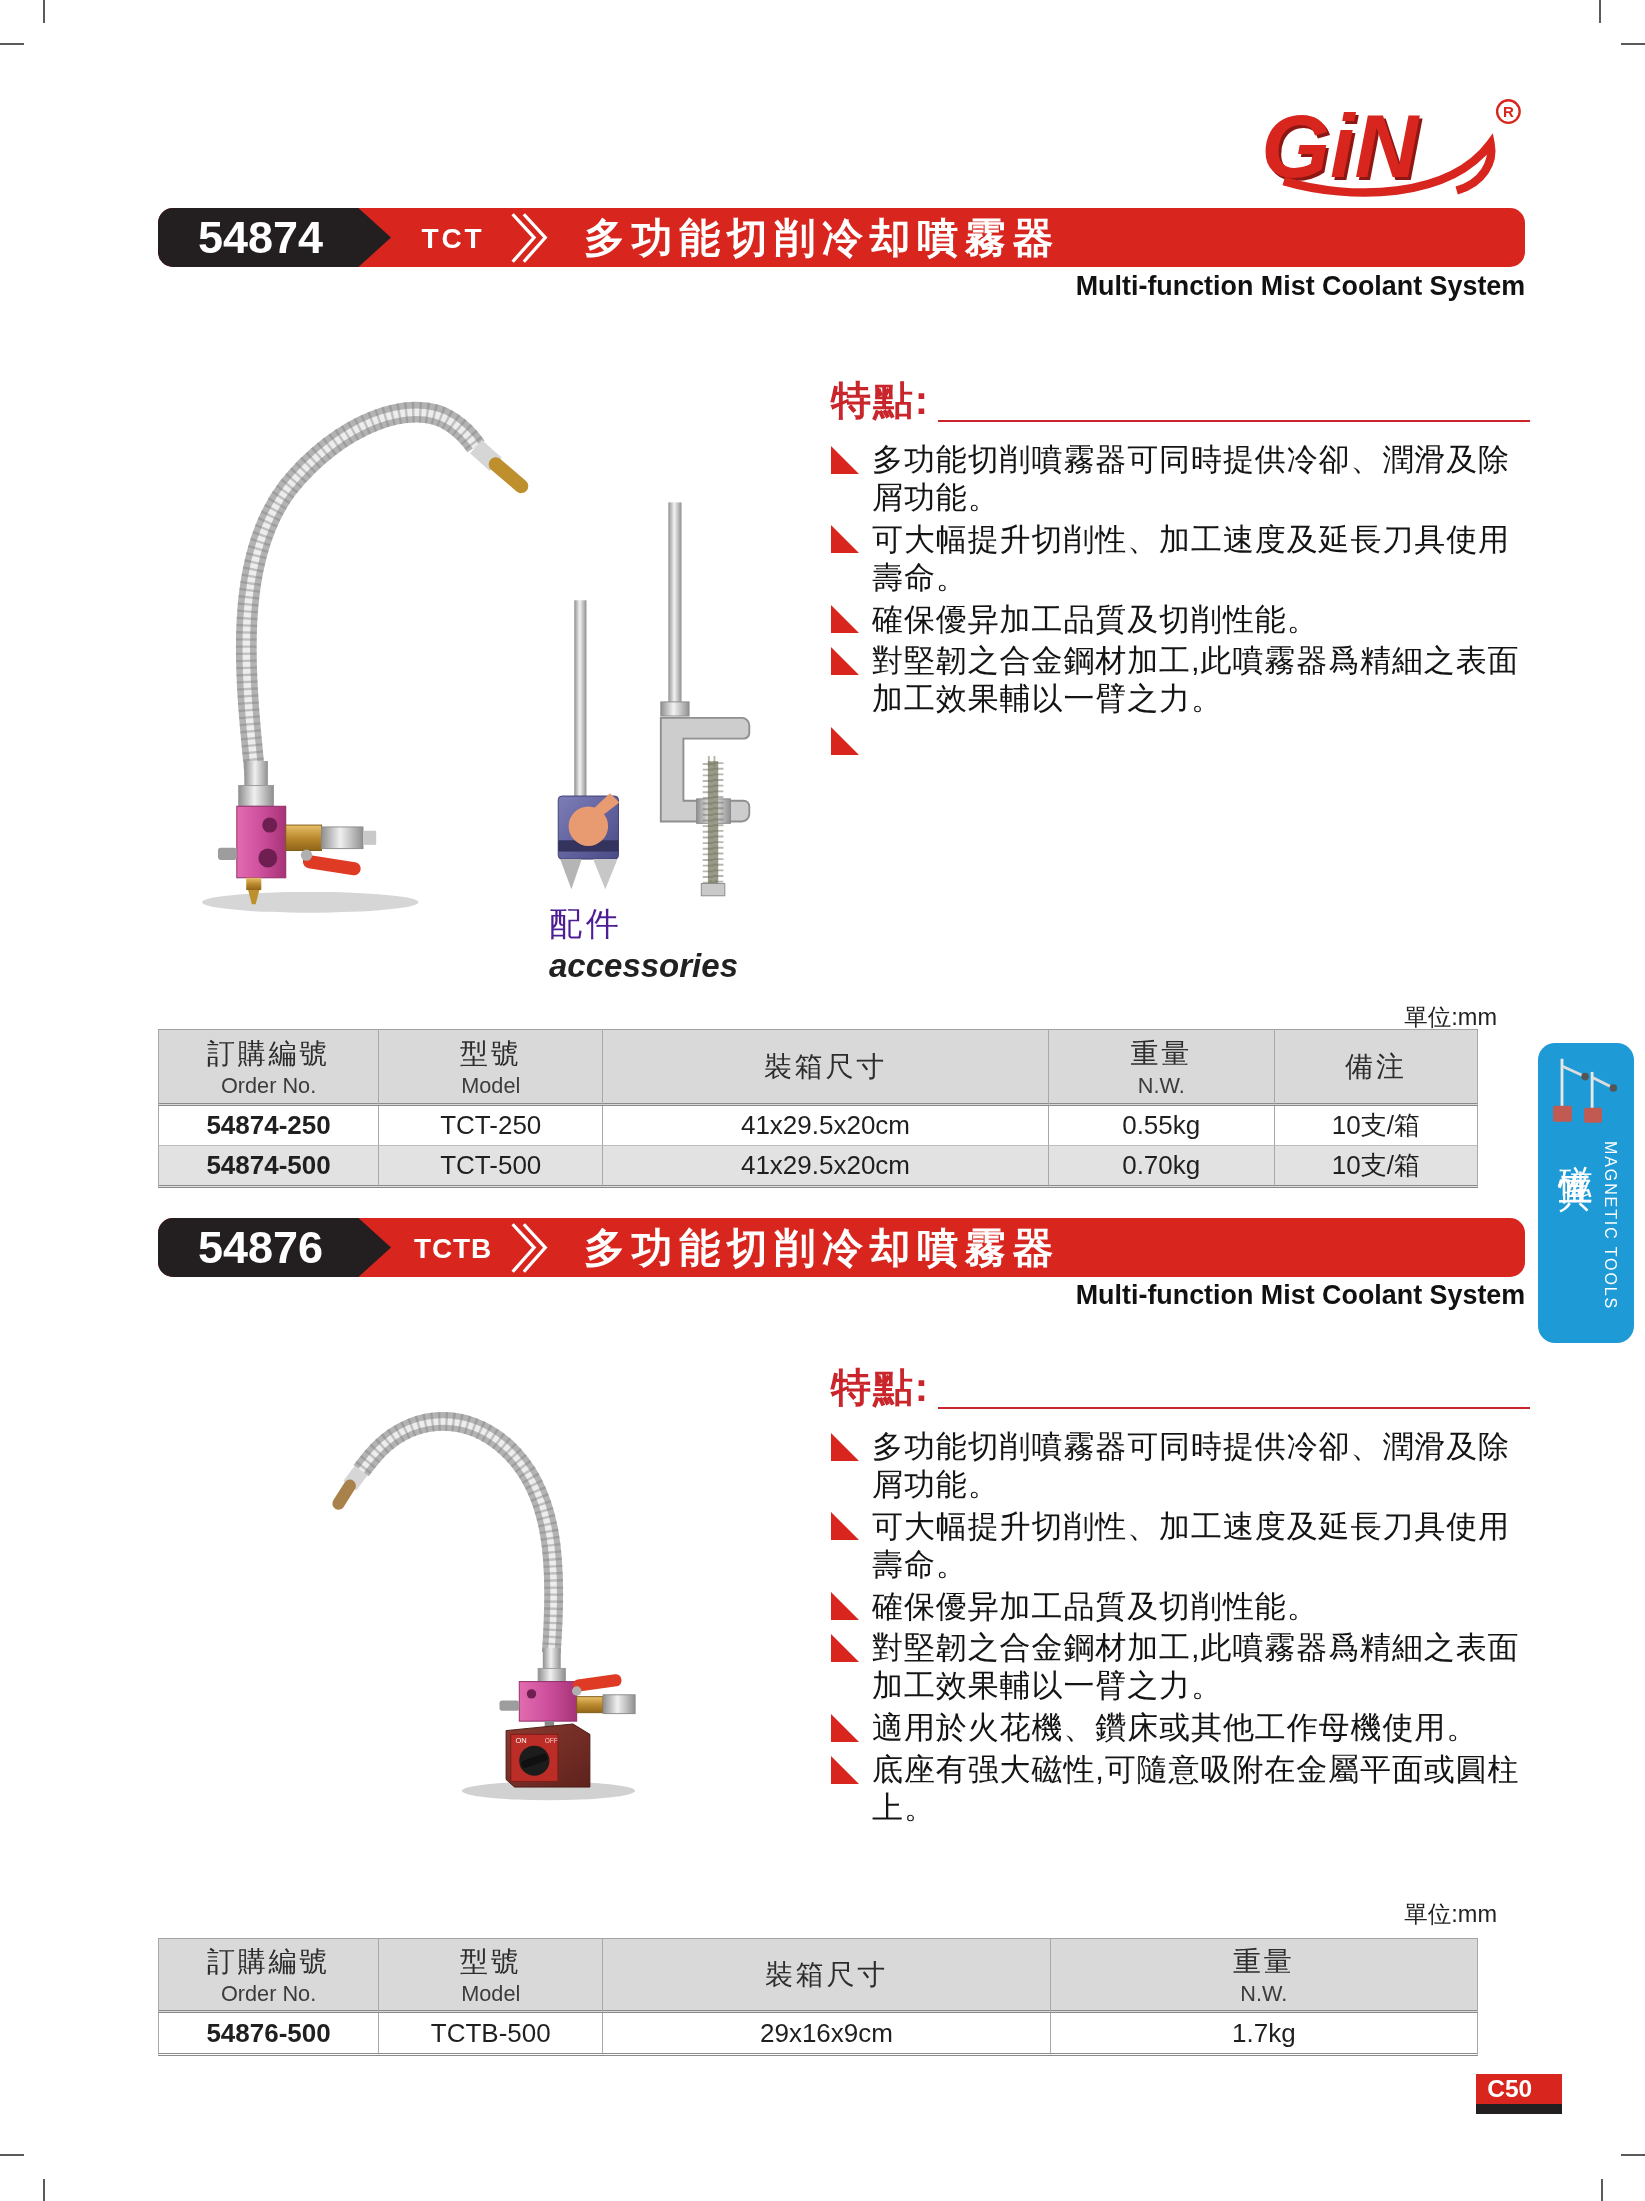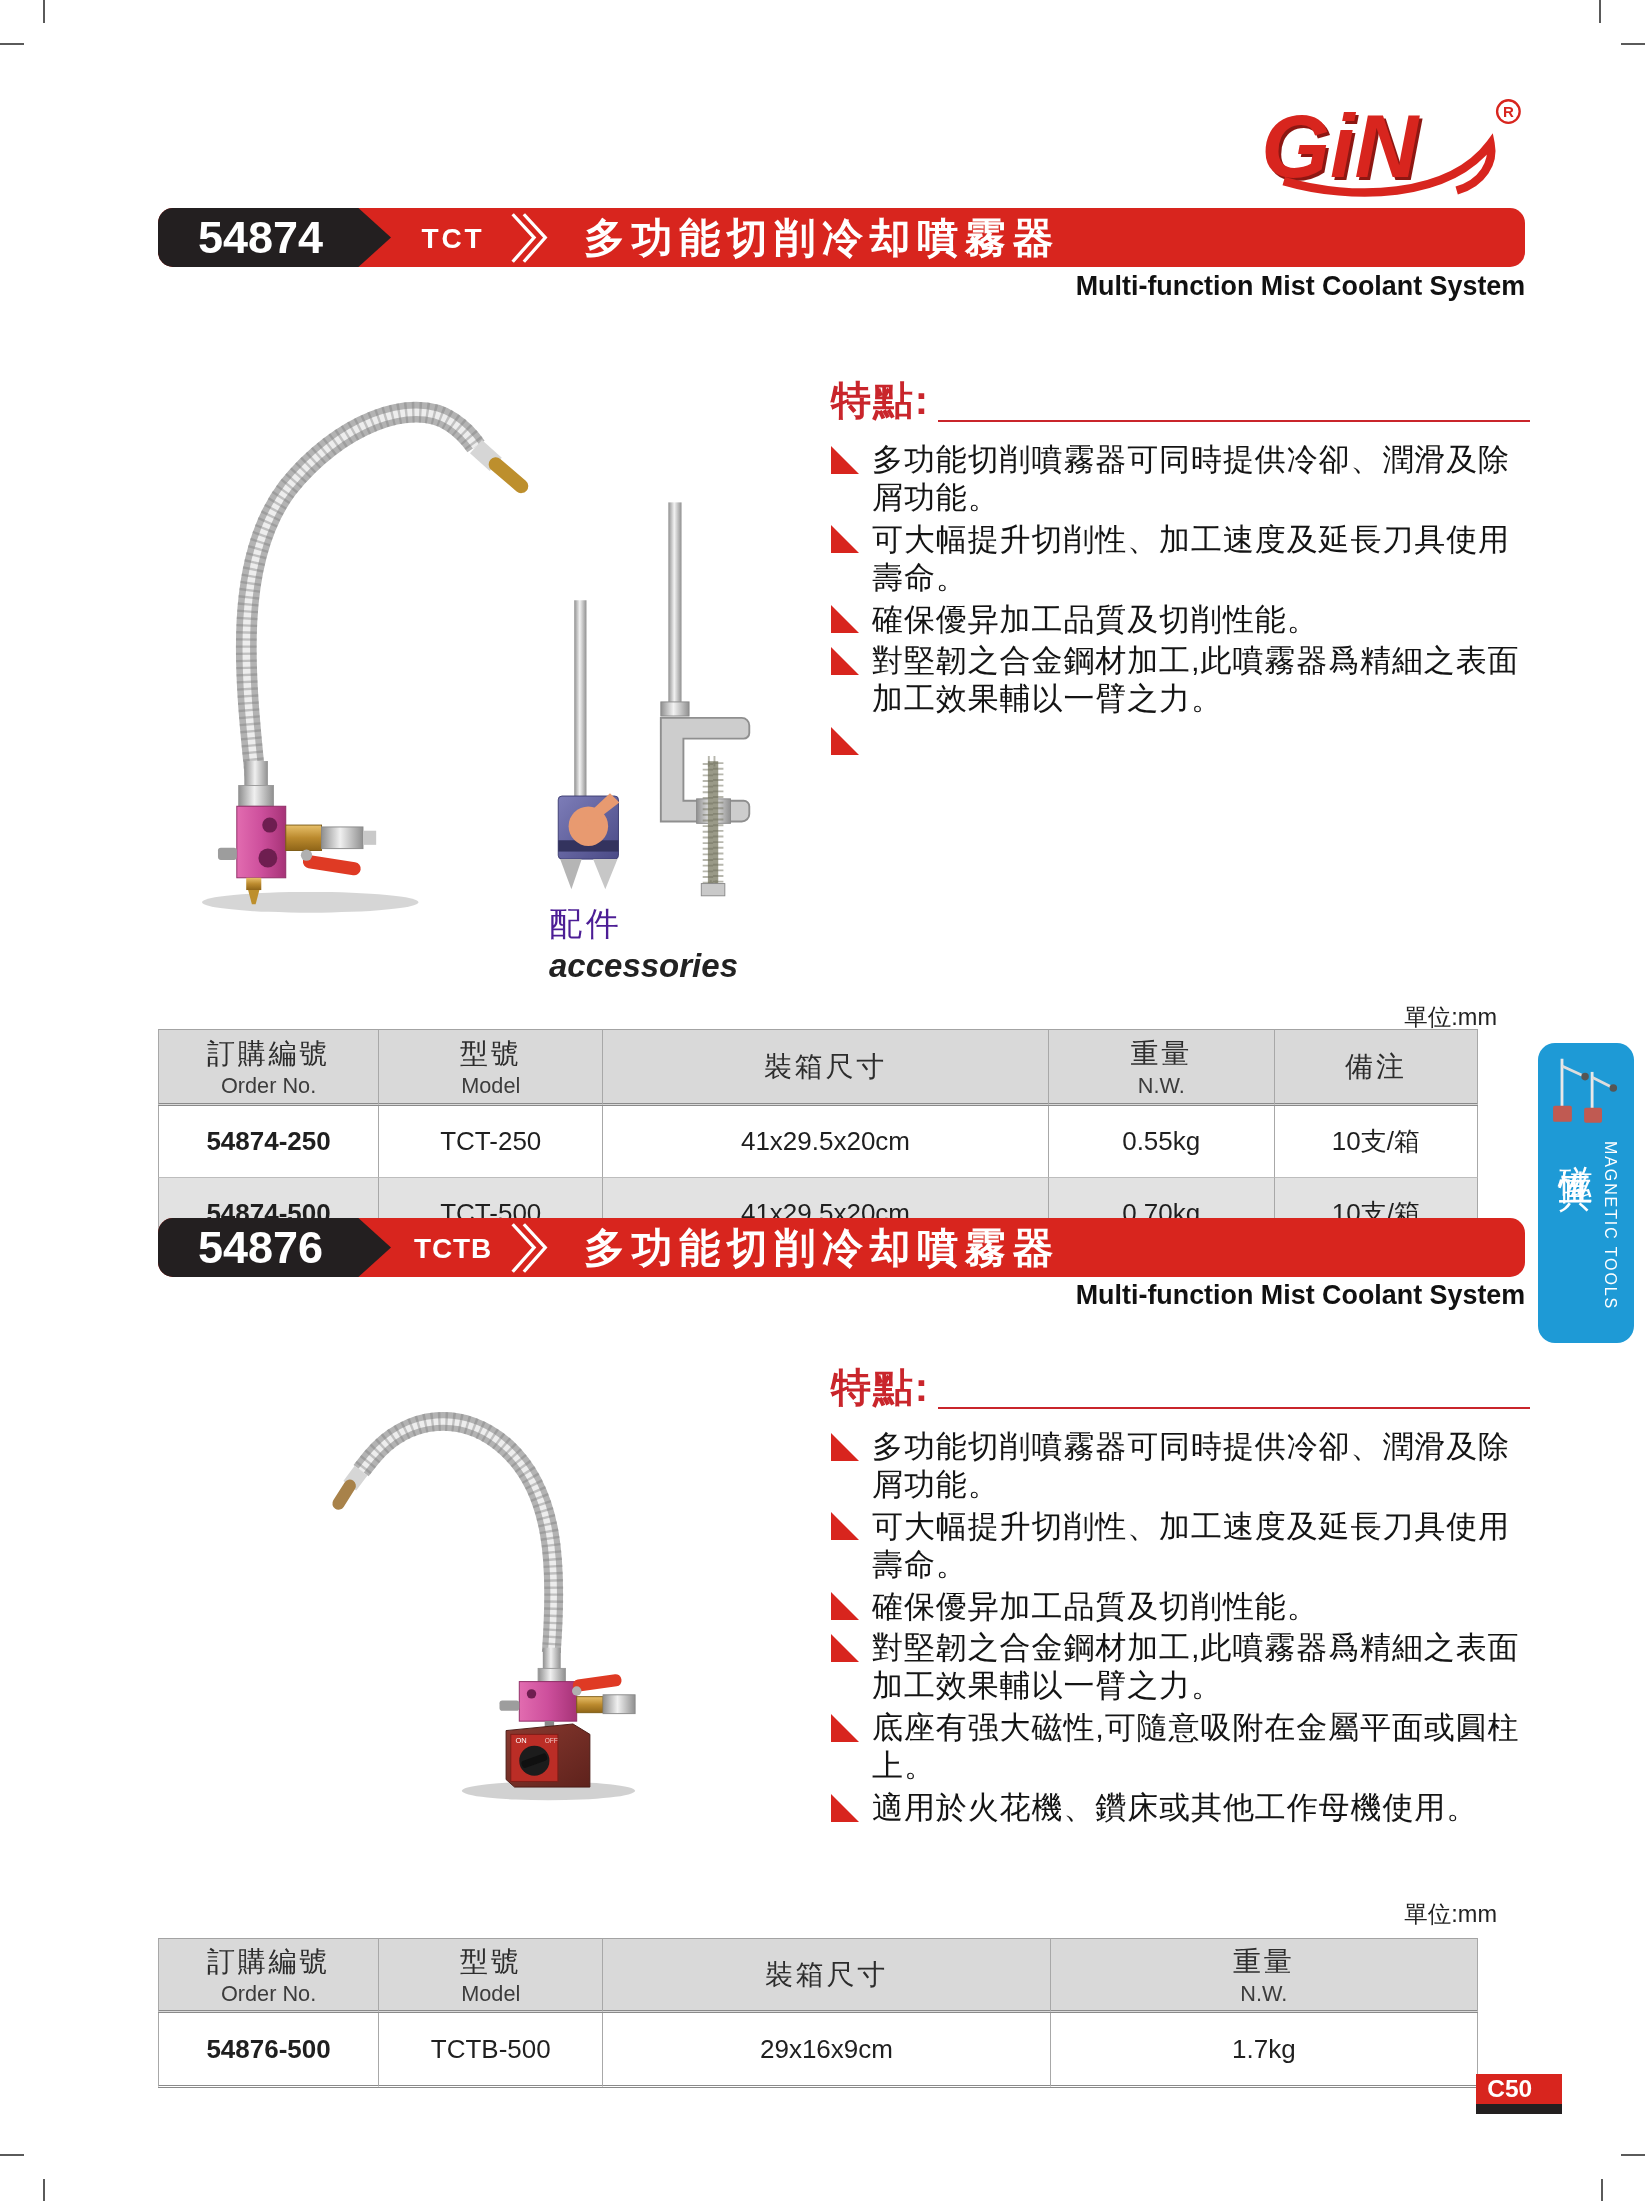--- a/index.html
+++ b/index.html
@@ -41,21 +41,21 @@
   .cap-zh{font-size:33px;color:#4c1d95;letter-spacing:3.8px;}
   .cap-en{font-size:33px;font-weight:bold;font-style:italic;color:#222;}
   .unit{position:absolute;right:148px;text-align:right;font-size:23.5px;color:#222;}
   
   .spec-table{position:absolute;left:158px;width:1320px;border-collapse:separate;border-spacing:0;
               table-layout:fixed;}
   .spec-table th{background:#d9d9d9;border-top:1.9px solid #a3a3a3;border-bottom:3.8px double #8a8a8a;
                  border-right:1.9px solid #a8a8a8;font-weight:normal;vertical-align:middle;padding:0;}
   .spec-table th:first-child,.spec-table td:first-child{border-left:1.9px solid #a8a8a8;}
   .spec-table td{text-align:center;vertical-align:middle;border-right:1.9px solid #a8a8a8;
-                 border-top:1.9px solid #bdbdbd;font-size:26px;color:#1f1f1f;padding:16px;margin-left:20px;}
+                 border-top:1.9px solid #bdbdbd;font-size:26px;color:#1f1f1f;padding:0;margin-left:20px;}
   .spec-table tr:first-child td{border-top:none;}
   .spec-table tr:last-child td{border-bottom:3.8px double #8a8a8a;}
   .t1 th{height:73px;} .t1 td{height:39px;}
   .t2 th{height:71px;} .t2 td{height:40px;}
   .r-even{background:#ffffff;} .r-odd{background:#e2e2e2;}
   .h-zh{font-size:28px;color:#2d2d2d;text-align:center;letter-spacing:2.8px;}
   .h-en{font-size:21.7px;color:#3c3c3c;text-align:center;}
   .ord{font-weight:bold;color:#000;}
   
   .side-tab{position:absolute;left:1538px;top:1043px;width:96px;height:300px;background:#1e9ad6;
@@ -326,22 +326,22 @@
   <div class="features" style="top:1360px;">
     <div class="f-head">
       <span class="f-title">特點:</span>
       <span class="f-rule"></span>
     </div>
     <div class="f-list">
       <div class="feature"><span class="tri"></span><span>多功能切削噴霧器可同時提供冷卻、潤滑及除屑功能。</span></div>
       <div class="feature"><span class="tri"></span><span>可大幅提升切削性、加工速度及延長刀具使用壽命。</span></div>
       <div class="feature"><span class="tri"></span><span>確保優异加工品質及切削性能。</span></div>
       <div class="feature"><span class="tri"></span><span>對堅韌之合金鋼材加工,此噴霧器爲精細之表面加工效果輔以一臂之力。</span></div>
+      <div class="feature"><span class="tri"></span><span>適用於火花機、鑽床或其他工作母機使用。</span></div>
       <div class="feature"><span class="tri"></span><span>底座有强大磁性,可隨意吸附在金屬平面或圓柱上。</span></div>
-      <div class="feature"><span class="tri"></span><span>適用於火花機、鑽床或其他工作母機使用。</span></div>
     </div>
   </div>
 
   <div class="unit" style="top:1898px;">單位:mm</div>
 
   <table class="spec-table t2" style="top:1938px;">
     <colgroup>
         <col style="width:221px">
         <col style="width:224px">
         <col style="width:447px">

